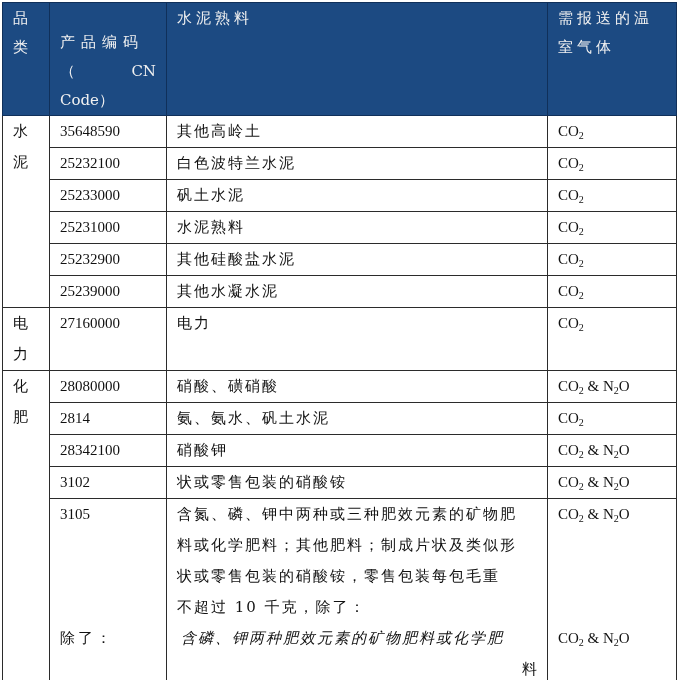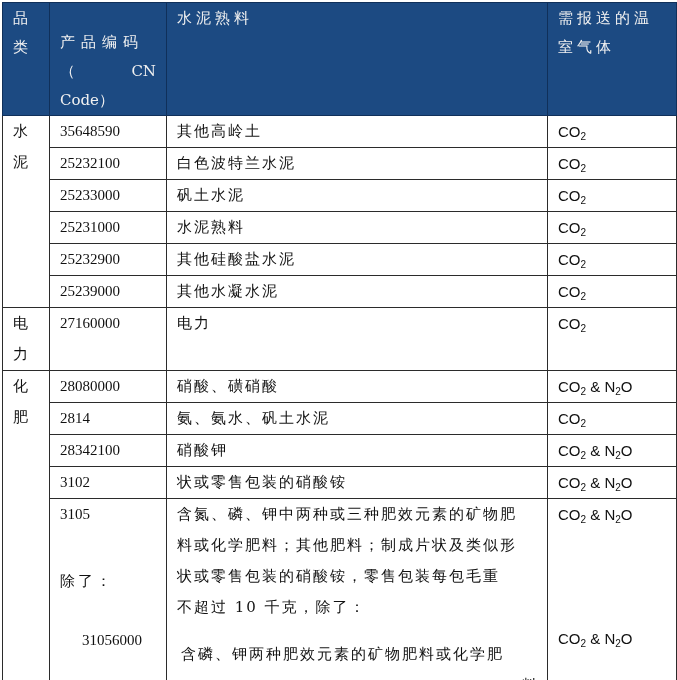--- a/index.html
+++ b/index.html
@@ -28,30 +28,30 @@
       border-color: #10305a;
     }
     table.cbam th.col-cat { padding-left: 10px; }
     .cn-code-head { display:block;margin-top:24px; }
     .cn-code-head .l1 { display:flex; justify-content: space-between; padding-right: 10px; letter-spacing: 6px; }
     .cn-code-head .l2, .cn-code-head .l3 { letter-spacing: 0; }
     .cn-code-head .l2 { display:flex; justify-content: space-between; padding-right: 10px; }
     td.cat { letter-spacing: 0; padding-left: 11px; }
     td.cat span { display:block; }
     td.code { font-family: "Liberation Serif", "DejaVu Serif", serif; font-size: 16px; }
-    td.gas { font-family: Liberation Sans, sans-serif; font-size: 16px; }
+    td.gas { font-family: Liberation Serif, serif; font-size: 16px; }
     td.name { letter-spacing: 2px; }
     sub { font-size: 10px; vertical-align: -3px; line-height: 0; }
     .row-h { height: 31px; }
     .row-power td { height: 62px; }
     .big-row td { height: 208px; }
     .name-block { padding-right: 8px; letter-spacing: 2px; }
-    .name-block .excl-name { text-indent: 4px; margin-top: 16px; }
+    .name-block .excl-name { text-indent: 4px; margin-top: 0; font-style: italic; }
     .name-block .excl-tail { text-align: right; }
-    .code-block .exclusion-label { margin-top: 36px; }
+    .code-block .exclusion-label { margin-top: 93px; }
     .code-block .exclusion-code { padding-left: 22px; margin-top: 28px; }
   </style>
 </head>
 <body>
 
 <table class="cbam">
   <colgroup>
     <col style="width:47px">
     <col style="width:117px">
     <col style="width:381px">

